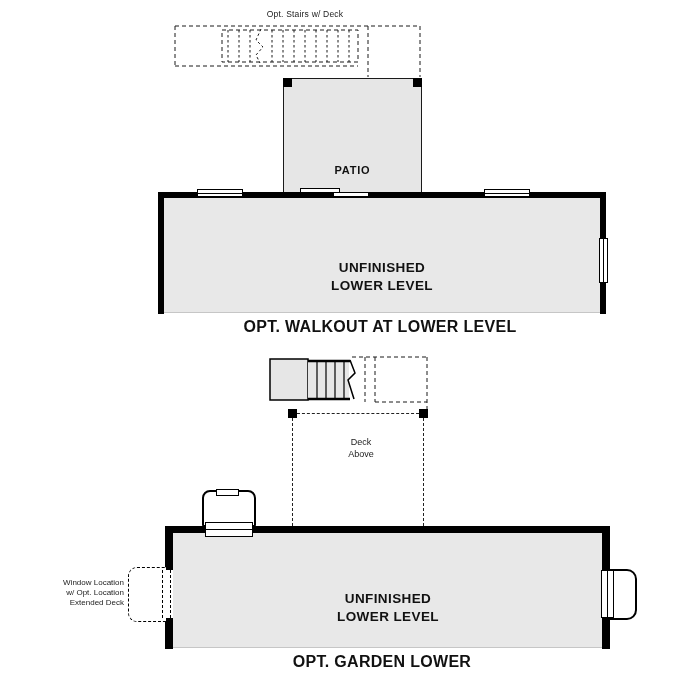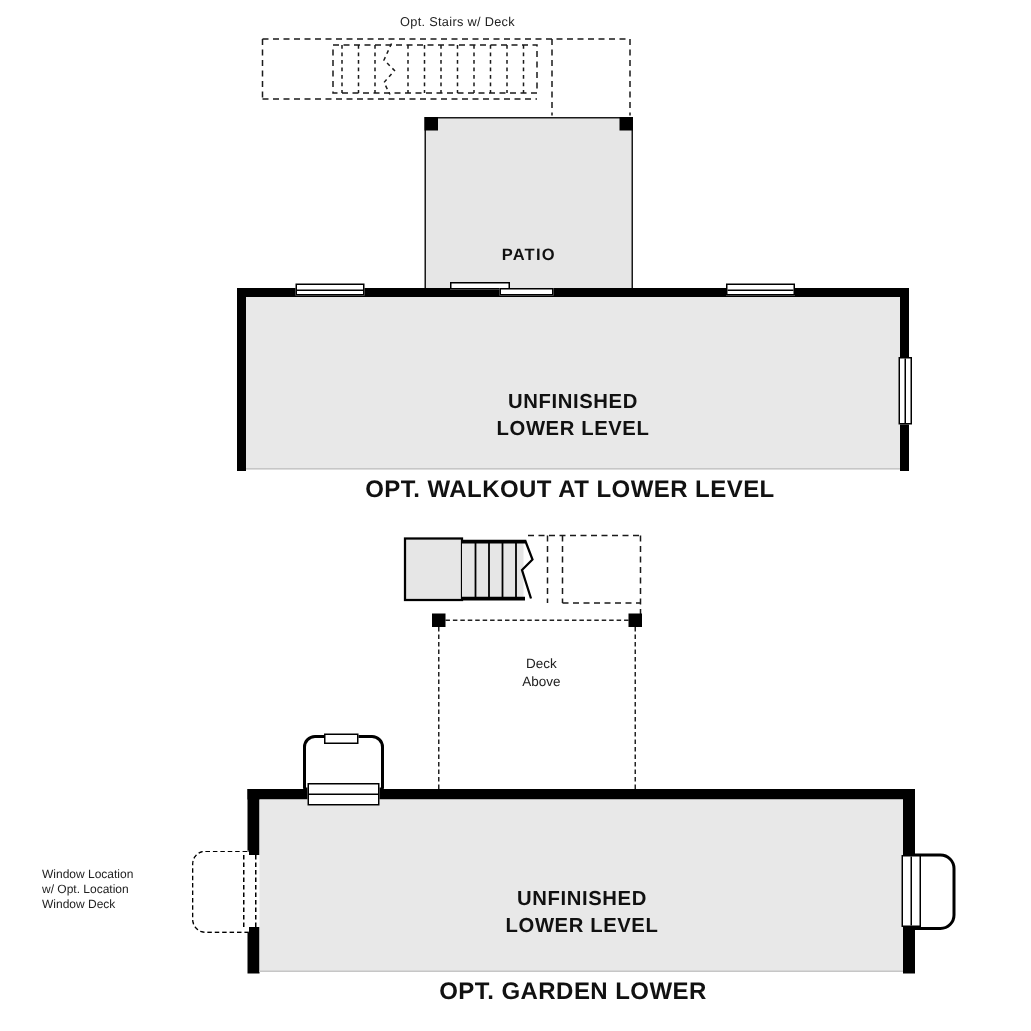--- a/index.html
+++ b/index.html
@@ -21,21 +21,21 @@
   .win-h .mull{position:absolute;left:0;right:0;top:45%;border-top:1px solid #000;}
   .win-v{position:absolute;background:#fff;border:1px solid #000;z-index:5;}
   .win-v .mull{position:absolute;top:0;bottom:0;left:42%;border-left:1px solid #000;}
   .door-panel{position:absolute;background:#fff;border:1px solid #000;z-index:5;}
   .label{position:absolute;text-align:center;}
   .stairs-label{font-size:8.5px;letter-spacing:.2px;color:#222;}
   .patio-label{font-weight:bold;font-size:11px;letter-spacing:.8px;margin-top:38px;}
   .room-label{font-weight:bold;font-size:13.5px;line-height:18px;letter-spacing:.4px;z-index:7;}
   .caption{font-weight:bold;font-size:16px;letter-spacing:.3px;}
   .deck-label{font-size:9px;line-height:12px;color:#222;}
-  .window-note{font-size:8px;line-height:10px;color:#222;text-align:left;}
+  .window-note{font-size:8px;line-height:10px;color:#222;text-align:right;}
   .deck-dashed{position:absolute;border:1px dashed #222;border-bottom:none;z-index:2;}
   .bump-dashed{position:absolute;border:1.5px dashed #000;border-right:none;border-radius:9px 0 0 9px;z-index:4;background:var(--background);}
   .dash-v{position:absolute;border-left:1.5px dashed #000;width:0;z-index:5;}
   .well{position:absolute;background:#fff;border:2px solid #000;z-index:4;}
   svg{position:absolute;overflow:visible;}
 </style>
 </head>
 <body>
 
 <div class="canvas">
@@ -143,21 +143,21 @@
     <div class="win-h" style="left:205px;top:522px;width:48px;height:15px;border-width:1.5px;z-index:5;">
         <div class="mull"></div>
       </div>
 
     <div class="bump-dashed" style="left:128px;top:567px;width:38px;height:55px;"></div>
     <div class="dash-v" style="left:162px;top:570px;height:48px;"></div>
     <div class="dash-v" style="left:170px;top:570px;height:48px;"></div>
     <div class="label window-note abs" style="left:28px;top:578px;width:96px;">
       <div>Window Location</div>
       <div>w/ Opt. Location</div>
-      <div>Window Deck</div>
+      <div>Extended Deck</div>
     </div>
 
     <div class="well" style="left:608px;top:569px;width:29px;height:51px;border-radius:2px 10px 10px 2px;"></div>
     <div class="win-v" style="left:601px;top:570px;width:13px;height:48px;border-width:1.5px;z-index:5;">
         <div class="mull"></div>
       </div>
 
     <div class="label room-label abs" style="left:288px;top:590px;width:200px;">
       <div>UNFINISHED</div>
       <div>LOWER LEVEL</div>

